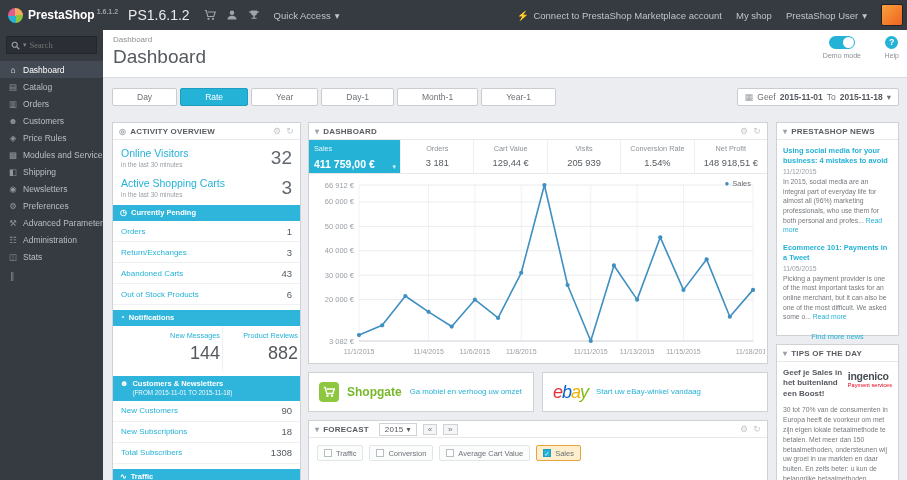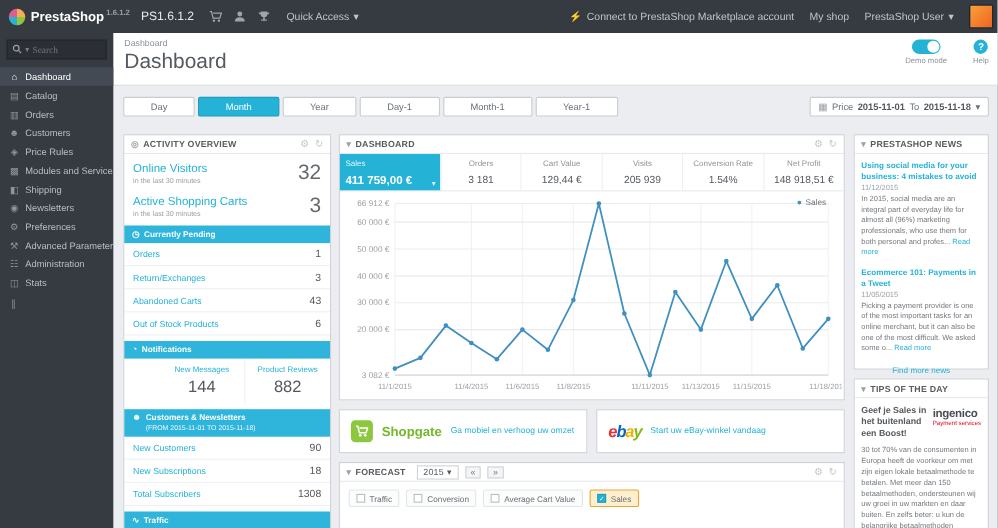--- a/index.html
+++ b/index.html
@@ -9,21 +9,21 @@
     background: #ebedf0; font-family: "Liberation Sans", sans-serif;
     -webkit-font-smoothing: antialiased;
   }
   
   .topbar { position:absolute; top:0; left:0; right:0; height:30px; background:#363a41;
     display:flex; align-items:center; color:#c9ced3; font-size:9.5px; z-index:30; }
   .pslogo { width:15px; height:15px; border-radius:50%; margin:0 5px 0 8px;
     background: conic-gradient(#f8ac59 0 25%, #8dc63f 0 50%, #29b2d6 0 75%, #df5e92 0 100%); }
   .brand { color:#fff; font-weight:bold; font-size:12px; }
   .brand-ver { color:#9aa0a6; font-size:7px; vertical-align:super; margin-left:2px; }
-  .shopname { color:#e8eaec; margin-left:10px; font-size:11px; }
+  .shopname { color:#e8eaec; margin-left:10px; font-size:14px; }
   .tb-icons { display:flex; gap:10px; margin-left:14px; color:#9ea4ab; align-items:center; }
   .tb-icons svg { display:block; }
   .quick { margin-left:14px; color:#bfc5ca; display:flex; gap:4px; align-items:center; cursor:pointer; }
   .tb-right { margin-left:auto; display:flex; align-items:center; gap:14px; padding-right:4px; }
   .tb-link { color:#bfc5ca; display:flex; gap:4px; align-items:center; cursor:pointer; }
   .avatar { width:22px; height:22px; border-radius:2px;
     background: linear-gradient(135deg,#f9a13b,#ef6321); border:1px solid #20232a; }
   
   .sidebar { position:absolute; top:30px; left:0; bottom:0; width:103px; background:#363a41; z-index:20; }
   .side-search { margin:6px 6px 7px 6px; height:18px; background:#2b2f35; border:1px solid #23262b;
@@ -73,25 +73,25 @@
   .stat .s { font-size:6.5px; color:#9aa0a6; margin-top:2px; }
   .stat .v { font-size:19px; color:#63686d; font-weight:300; line-height:1; }
   .bar { background:#2fb5dc; color:#fff; font-size:7.5px; font-weight:bold; padding:3px 7px;
     display:flex; gap:4px; align-items:flex-start; line-height:1.25; margin-top:5px; }
   .bar .bicon { font-size:8px; }
   .bar .bsub { font-weight:normal; font-size:6.3px; opacity:.92; }
   .arow { display:flex; justify-content:space-between; align-items:center; padding:4.5px 8px;
     border-bottom:1px solid #eef0f2; }
   .arow .al { color:#25b2d7; font-size:8px; cursor:pointer; }
   .arow .av { color:#55595e; font-size:9.5px; }
-  .ngrid { display:flex; text-align:center;padding-left:32px; }
+  .ngrid { display:flex; text-align:right;padding-left:32px; }
   .ncell { flex:1; padding:5px 2px 7px; cursor:pointer; }
   .ncell + .ncell { border-left:1px solid #eef0f2; }
   .ncell .nl { font-size:7.3px; color:#25b2d7; }
-  .ncell .nv { font-size:15px; color:#55595e; margin-top:3px; font-weight:300; }
+  .ncell .nv { font-size:18px; color:#55595e; margin-top:3px; font-weight:300; }
   
   #dashpanel { left:308px; top:122px; width:460px; height:242px; }
   .kpis { display:flex; border-bottom:1px solid #e6e8ea; height:34px; }
   .kpi { flex:1; min-width:0; padding:4px 5px; text-align:center; border-right:1px solid #edeff1; cursor:pointer; }
   .kpi:last-child { border-right:none; }
   .kpi .kl { font-size:7.3px; color:#8d9398; white-space:nowrap; }
   .kpi .kv { font-size:9.3px; color:#55595e; margin-top:5px; white-space:nowrap; }
   .kpi.active { flex:1.3; background:#25b2d7; text-align:left; position:relative; }
   .kpi.active .kl { color:#e3f5fb; }
   .kpi.active .kv { color:#fff; font-weight:bold; font-size:10.5px; }
@@ -102,21 +102,21 @@
   .legend .ldot { color:#3f8fc0; font-size:8px; }
   
   .promo { position:absolute; top:372px; height:40px; background:#fff; border:1px solid #cfd2d5;
     display:flex; align-items:center; padding:0 10px; gap:8px; }
   #promo-shopgate { left:308px; width:226px; }
   #promo-ebay { left:542px; width:226px; }
   .sg-icon { width:20px; height:20px; border-radius:4px; background:#8dc63f; display:flex;
     align-items:center; justify-content:center; color:#fff; flex:0 0 20px; }
   .sg-name { color:#76b82a; font-size:12px; font-weight:bold; }
   .promo-link { color:#25b2d7; font-size:7.8px; cursor:pointer; line-height:1.3; }
-  .ebay-logo { font-size:15px; font-weight:bold; font-style:italic; letter-spacing:-1px; }
+  .ebay-logo { font-size:18px; font-weight:normal; font-style:italic; letter-spacing:-1px; }
   .ebay-logo .e { color:#e53238; } .ebay-logo .b { color:#0064d2; }
   .ebay-logo .a { color:#f5af02; } .ebay-logo .y { color:#86b817; }
   
   #forecast { left:308px; top:420px; width:460px; height:120px; }
   .yearbox { border:1px solid #cfd3d6; font-size:8px; color:#55595e; padding:1px 5px; background:#fff;
     display:inline-flex; gap:3px; align-items:center; margin-left:6px; font-weight:normal; cursor:pointer; }
   .navbtn { border:1px solid #cfd3d6; background:#f4f5f6; font-size:8px; color:#777; padding:0 4px;
     margin-left:2px; cursor:pointer; font-weight:normal; }
   .fc-legend { display:flex; gap:6px; padding:7px 8px; align-items:center; }
   .fitem { display:flex; align-items:center; gap:4px; font-size:7.5px; color:#6b7075;
@@ -261,28 +261,28 @@
       <div class="tiny-label">Demo mode</div>
     </div>
     <div class="help-box">
       <div class="qicon">?</div>
       <div class="tiny-label">Help</div>
     </div>
   </div>
 
   <div class="filters">
     <button class="fbtn">Day</button>
-    <button class="fbtn active">Month</button>
+    <button class="fbtn active">Rate</button>
     <button class="fbtn">Year</button>
     <button class="fbtn">Day-1</button>
     <button class="fbtn">Month-1</button>
     <button class="fbtn">Year-1</button>
     <span class="daterange">
       <span class="cal">▦</span>
-      <span>Price</span>
+      <span>Geef</span>
         <b>2015-11-01</b>
       <span>To</span>
         <b>2015-11-18</b>
       <span class="scaret">▾</span>
     </span>
   </div>
 
   <div class="panel" id="activity">
     <div class="panel-h">
       <span class="ph-caret">◎</span>

